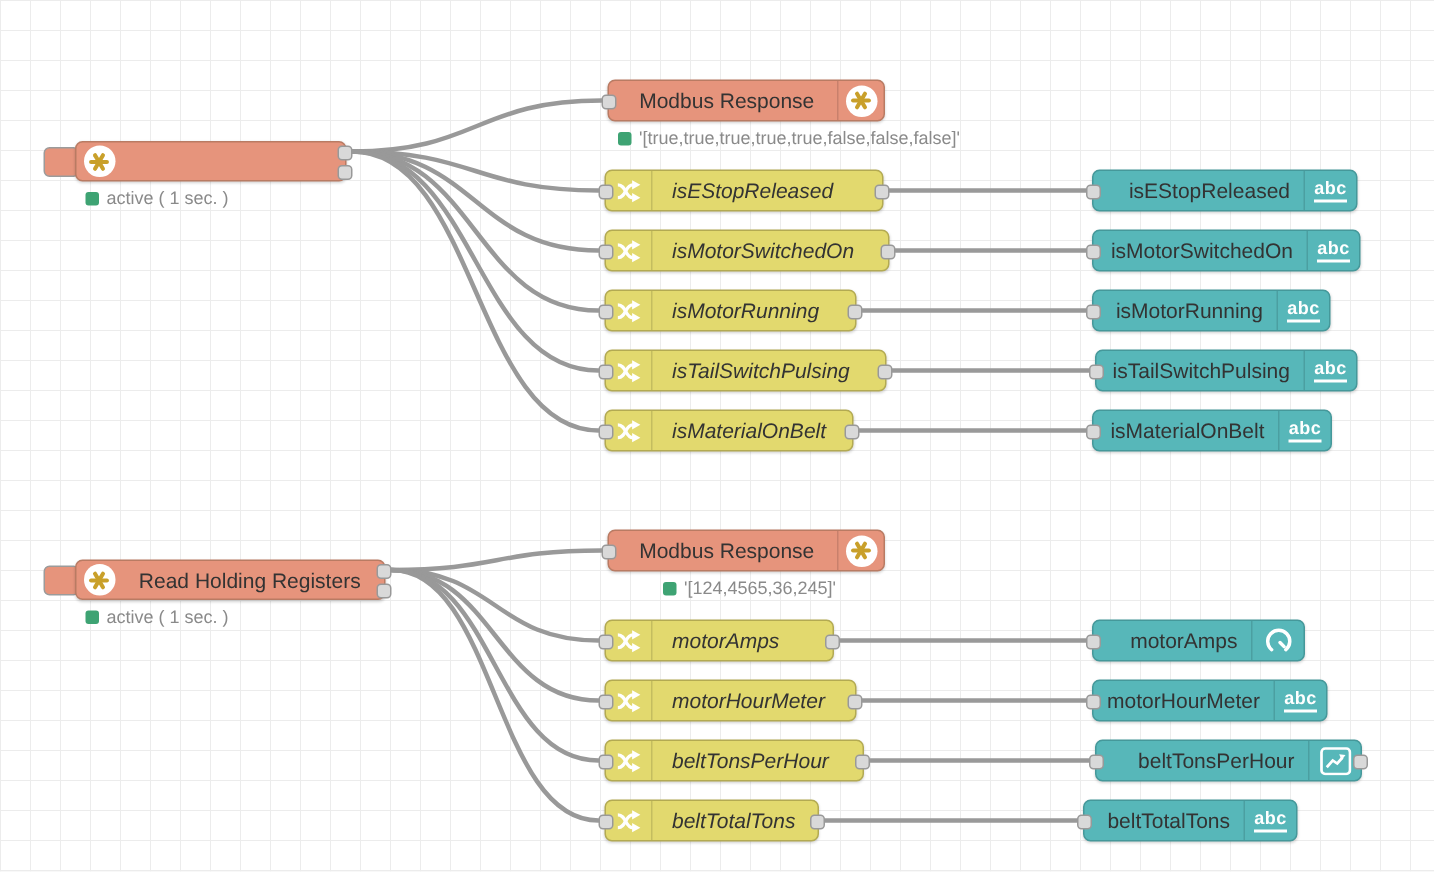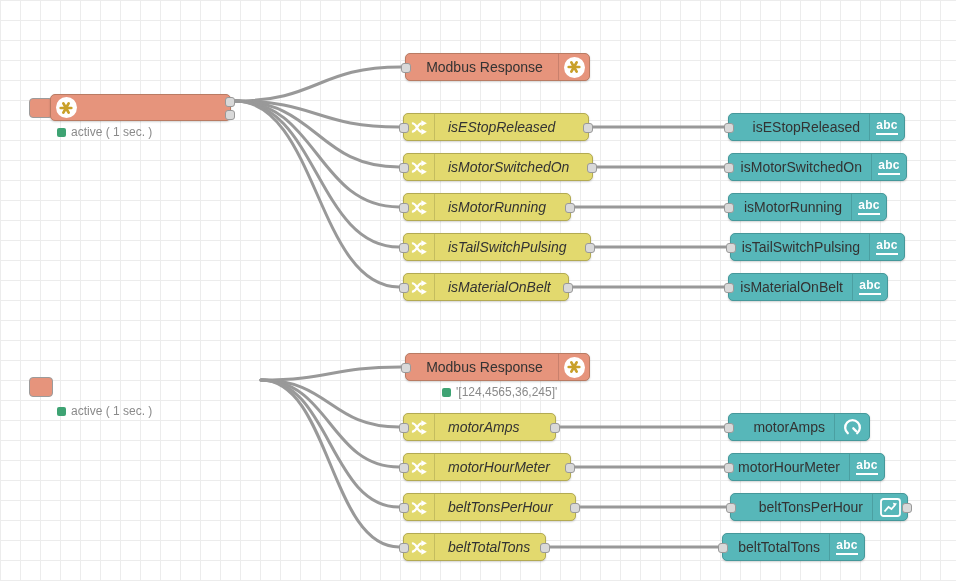--- a/index.html
+++ b/index.html
@@ -114,20 +114,24 @@
             <line x1="10" y1="10" x2="6.7" y2="4.3" stroke="#c9a02a" stroke-width="3.4" stroke-linecap="round"></line>
             <line x1="10" y1="10" x2="13.3" y2="4.3" stroke="#c9a02a" stroke-width="3.4" stroke-linecap="round"></line>
             <circle cx="10" cy="10" r="2" fill="#c9a02a"></circle>
           </svg>
         </span>
       </div>
       <div class="sep" style="right: 30px;"></div>
       <div class="node-label" style="color: rgb(51, 51, 51); left: 8px; right: 34px; justify-content: center;">Modbus Response</div>
       <div class="port" style="background: rgb(217, 217, 217); border: 1px solid rgb(153, 153, 153); left: -5px; top: 9px;"></div>
     </div>
+    <div class="status" style="left: 412px; top: 85px; color: rgb(138, 138, 138);">
+      <span class="status-dot" style="background: rgb(62, 163, 115);"></span>
+      <span>'[true,true,true,true,true,false,false,false]'</span>
+    </div>
     <div class="node" style="left: 403px; top: 113px; width: 186px; height: 28px; background: rgb(226, 217, 110); border-color: rgb(179, 170, 82);">
       <div class="icon-area" style="width: 30px; left: 0px;">
         <svg width="19" height="19" viewBox="0 0 20 20">
           <path d="M2,14.5 C8,14.5 7,5.5 12.5,5.5" stroke="#fff" stroke-width="2.3" fill="none"></path>
           <path d="M2,5.5 C8,5.5 7,14.5 12.5,14.5" stroke="#fff" stroke-width="2.3" fill="none"></path>
           <polygon points="12,2.3 17.8,5.5 12,8.7" fill="#fff"></polygon>
           <polygon points="12,11.3 17.8,14.5 12,17.7" fill="#fff"></polygon>
         </svg>
       </div>
       <div class="sep" style="left: 30px;"></div>
@@ -225,20 +229,38 @@
     </div>
     <div class="node" style="left: 728px; top: 273px; width: 160px; height: 28px; background: rgb(87, 183, 185); border-color: rgb(69, 152, 154);">
       <div class="icon-area" style="width: 34px; right: 0px;">
         <span class="abc">abc</span>
       </div>
       <div class="sep" style="right: 34px;"></div>
       <div class="node-label" style="color: rgb(51, 51, 51); left: 6px; right: 44px; justify-content: flex-end;">isMaterialOnBelt</div>
       <div class="port" style="background: rgb(217, 217, 217); border: 1px solid rgb(153, 153, 153); left: -5px; top: 9px;"></div>
     </div>
     <div class="inject-btn" style="left: 29px; top: 376.5px; background: rgb(230, 148, 124);"></div>
+    <div class="node" style="left: 50px; top: 373px; width: 207px; height: 27px; background: rgb(230, 148, 124); border-color: rgb(185, 123, 99);">
+      <div class="icon-area" style="width: 30px; left: 0px;">
+        <span class="modbus-circle">
+          <svg width="16" height="16" viewBox="0 0 20 20">
+            <line x1="10" y1="10" x2="16.6" y2="10.0" stroke="#c9a02a" stroke-width="3.4" stroke-linecap="round"></line>
+            <line x1="10" y1="10" x2="13.3" y2="15.7" stroke="#c9a02a" stroke-width="3.4" stroke-linecap="round"></line>
+            <line x1="10" y1="10" x2="6.7" y2="15.7" stroke="#c9a02a" stroke-width="3.4" stroke-linecap="round"></line>
+            <line x1="10" y1="10" x2="3.4" y2="10.0" stroke="#c9a02a" stroke-width="3.4" stroke-linecap="round"></line>
+            <line x1="10" y1="10" x2="6.7" y2="4.3" stroke="#c9a02a" stroke-width="3.4" stroke-linecap="round"></line>
+            <line x1="10" y1="10" x2="13.3" y2="4.3" stroke="#c9a02a" stroke-width="3.4" stroke-linecap="round"></line>
+            <circle cx="10" cy="10" r="2" fill="#c9a02a"></circle>
+          </svg>
+        </span>
+      </div>
+      <div class="node-label" style="color: rgb(51, 51, 51); left: 34px; right: 8px; justify-content: center;">Read Holding Registers</div>
+      <div class="port" style="background: rgb(217, 217, 217); border: 1px solid rgb(153, 153, 153); right: -5px; top: 2px;"></div>
+      <div class="port" style="background: rgb(217, 217, 217); border: 1px solid rgb(153, 153, 153); right: -5px; top: 15px;"></div>
+    </div>
     <div class="status" style="left: 57px; top: 404px; color: rgb(138, 138, 138);">
       <span class="status-dot" style="background: rgb(62, 163, 115);"></span>
       <span>active ( 1 sec. )</span>
     </div>
     <div class="node" style="left: 405px; top: 353px; width: 185px; height: 28px; background: rgb(230, 148, 124); border-color: rgb(185, 123, 99);">
       <div class="icon-area" style="width: 30px; right: 0px;">
         <span class="modbus-circle">
           <svg width="16" height="16" viewBox="0 0 20 20">
             <line x1="10" y1="10" x2="16.6" y2="10.0" stroke="#c9a02a" stroke-width="3.4" stroke-linecap="round"></line>
             <line x1="10" y1="10" x2="13.3" y2="15.7" stroke="#c9a02a" stroke-width="3.4" stroke-linecap="round"></line>

